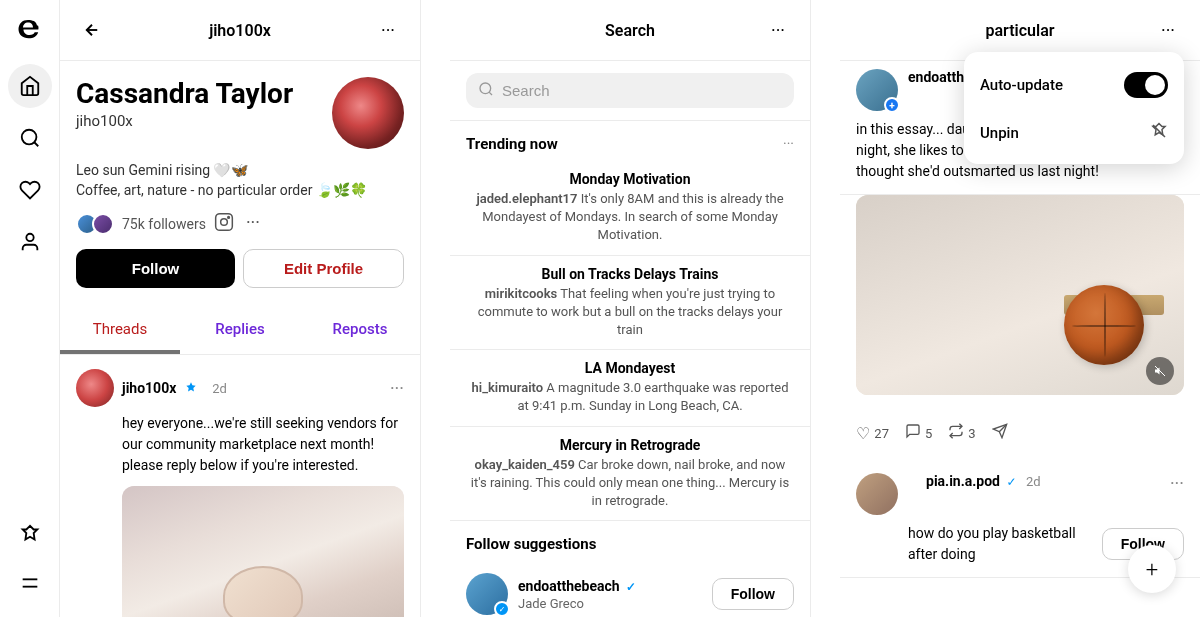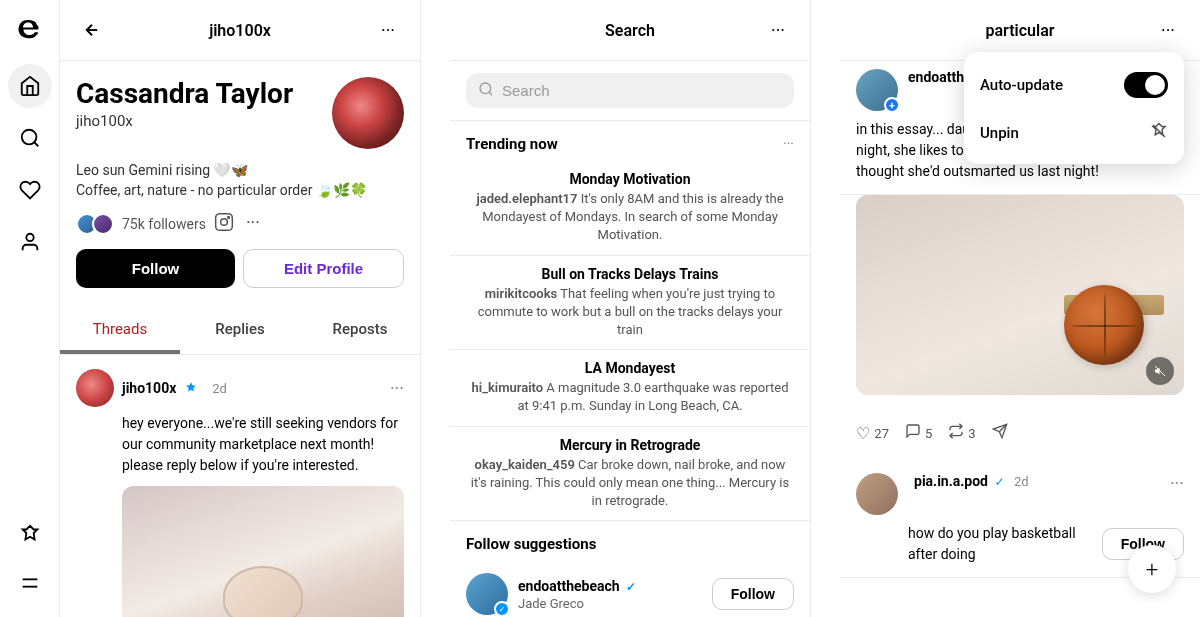--- a/index.html
+++ b/index.html
@@ -187,40 +187,40 @@
       border: none;
       border-radius: 10px;
       font-size: 15px;
       font-weight: 600;
       cursor: pointer;
     }
     .btn-edit {
       flex: 1;
       padding: 10px 0;
       background: #fff;
-      color: #6d28d9;
+      color: #b91c1c;
       border: 1.5px solid #ccc;
       border-radius: 10px;
       font-size: 15px;
       font-weight: 600;
       cursor: pointer;
     }
 
     
     .profile-tabs {
       display: flex;
       border-bottom: 1px solid #ebebeb;
     }
     .profile-tab {
       flex: 1;
       text-align: center;
       padding: 12px 0;
       font-size: 15px;
       font-weight: 500;
-      color: #404040;
+      color: #6d28d9;
       cursor: pointer;
       border-bottom: 2px solid transparent;
     }
     .profile-tab.active {
       color: #b91c1c;
       font-weight: 400;
       border-bottom: 4px solid #737373;
     }
 
     
@@ -898,21 +898,21 @@
               <polygon points="22 2 15 22 11 13 2 9 22 2"></polygon>
             </svg>
           </span>
         </div>
       </div>
     </div>
 
     <div class="basketball-post">
       <div class="basketball-post-header">
         <div class="bball2-avatar"></div>
-        <div style="flex:1; margin-left:6px;">
+        <div style="flex:1; margin-left:18px;">
           <div>
             <span class="bball-username">pia.in.a.pod</span>
             <span class="verified-blue">✓</span>
             <span style="color:#888; font-size:13px; margin-left:6px;">2d</span>
           </div>
         </div>
         <span class="post-dots">···</span>
       </div>
       <div style="margin-left:52px; display:flex; align-items:center; justify-content:space-between;">
         <span class="bball-post-text">how do you play basketball after doing</span>

